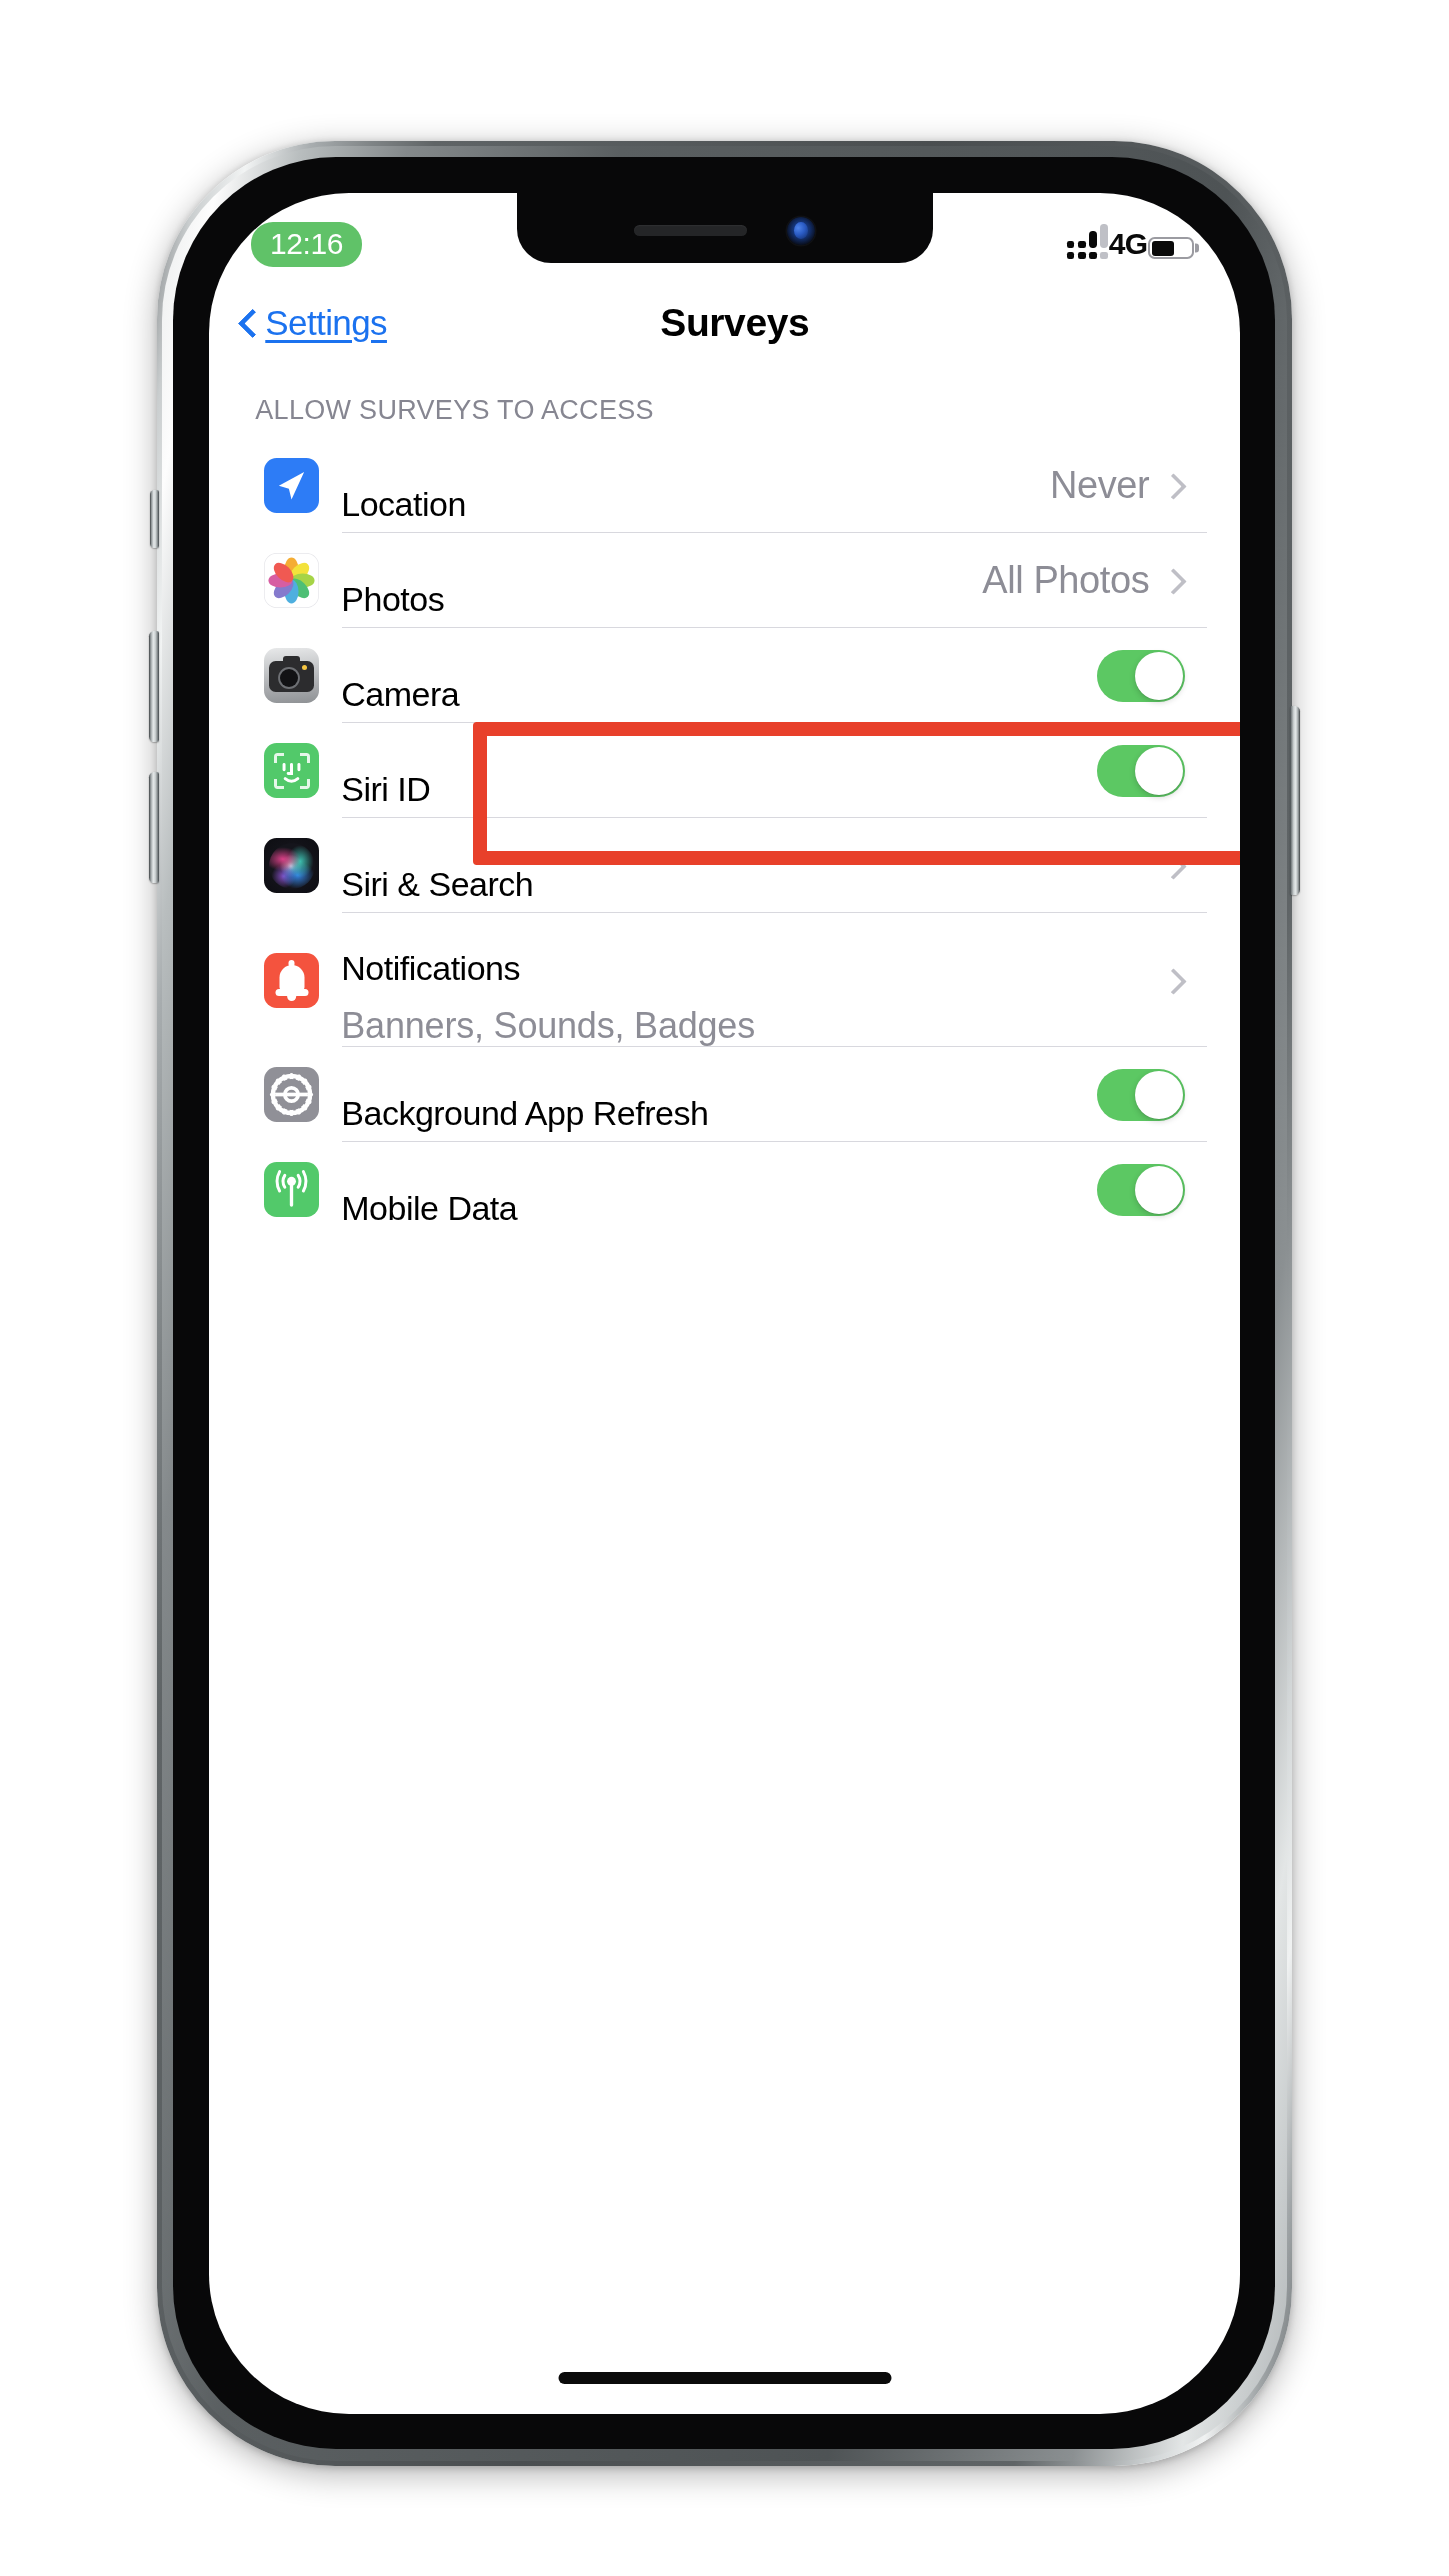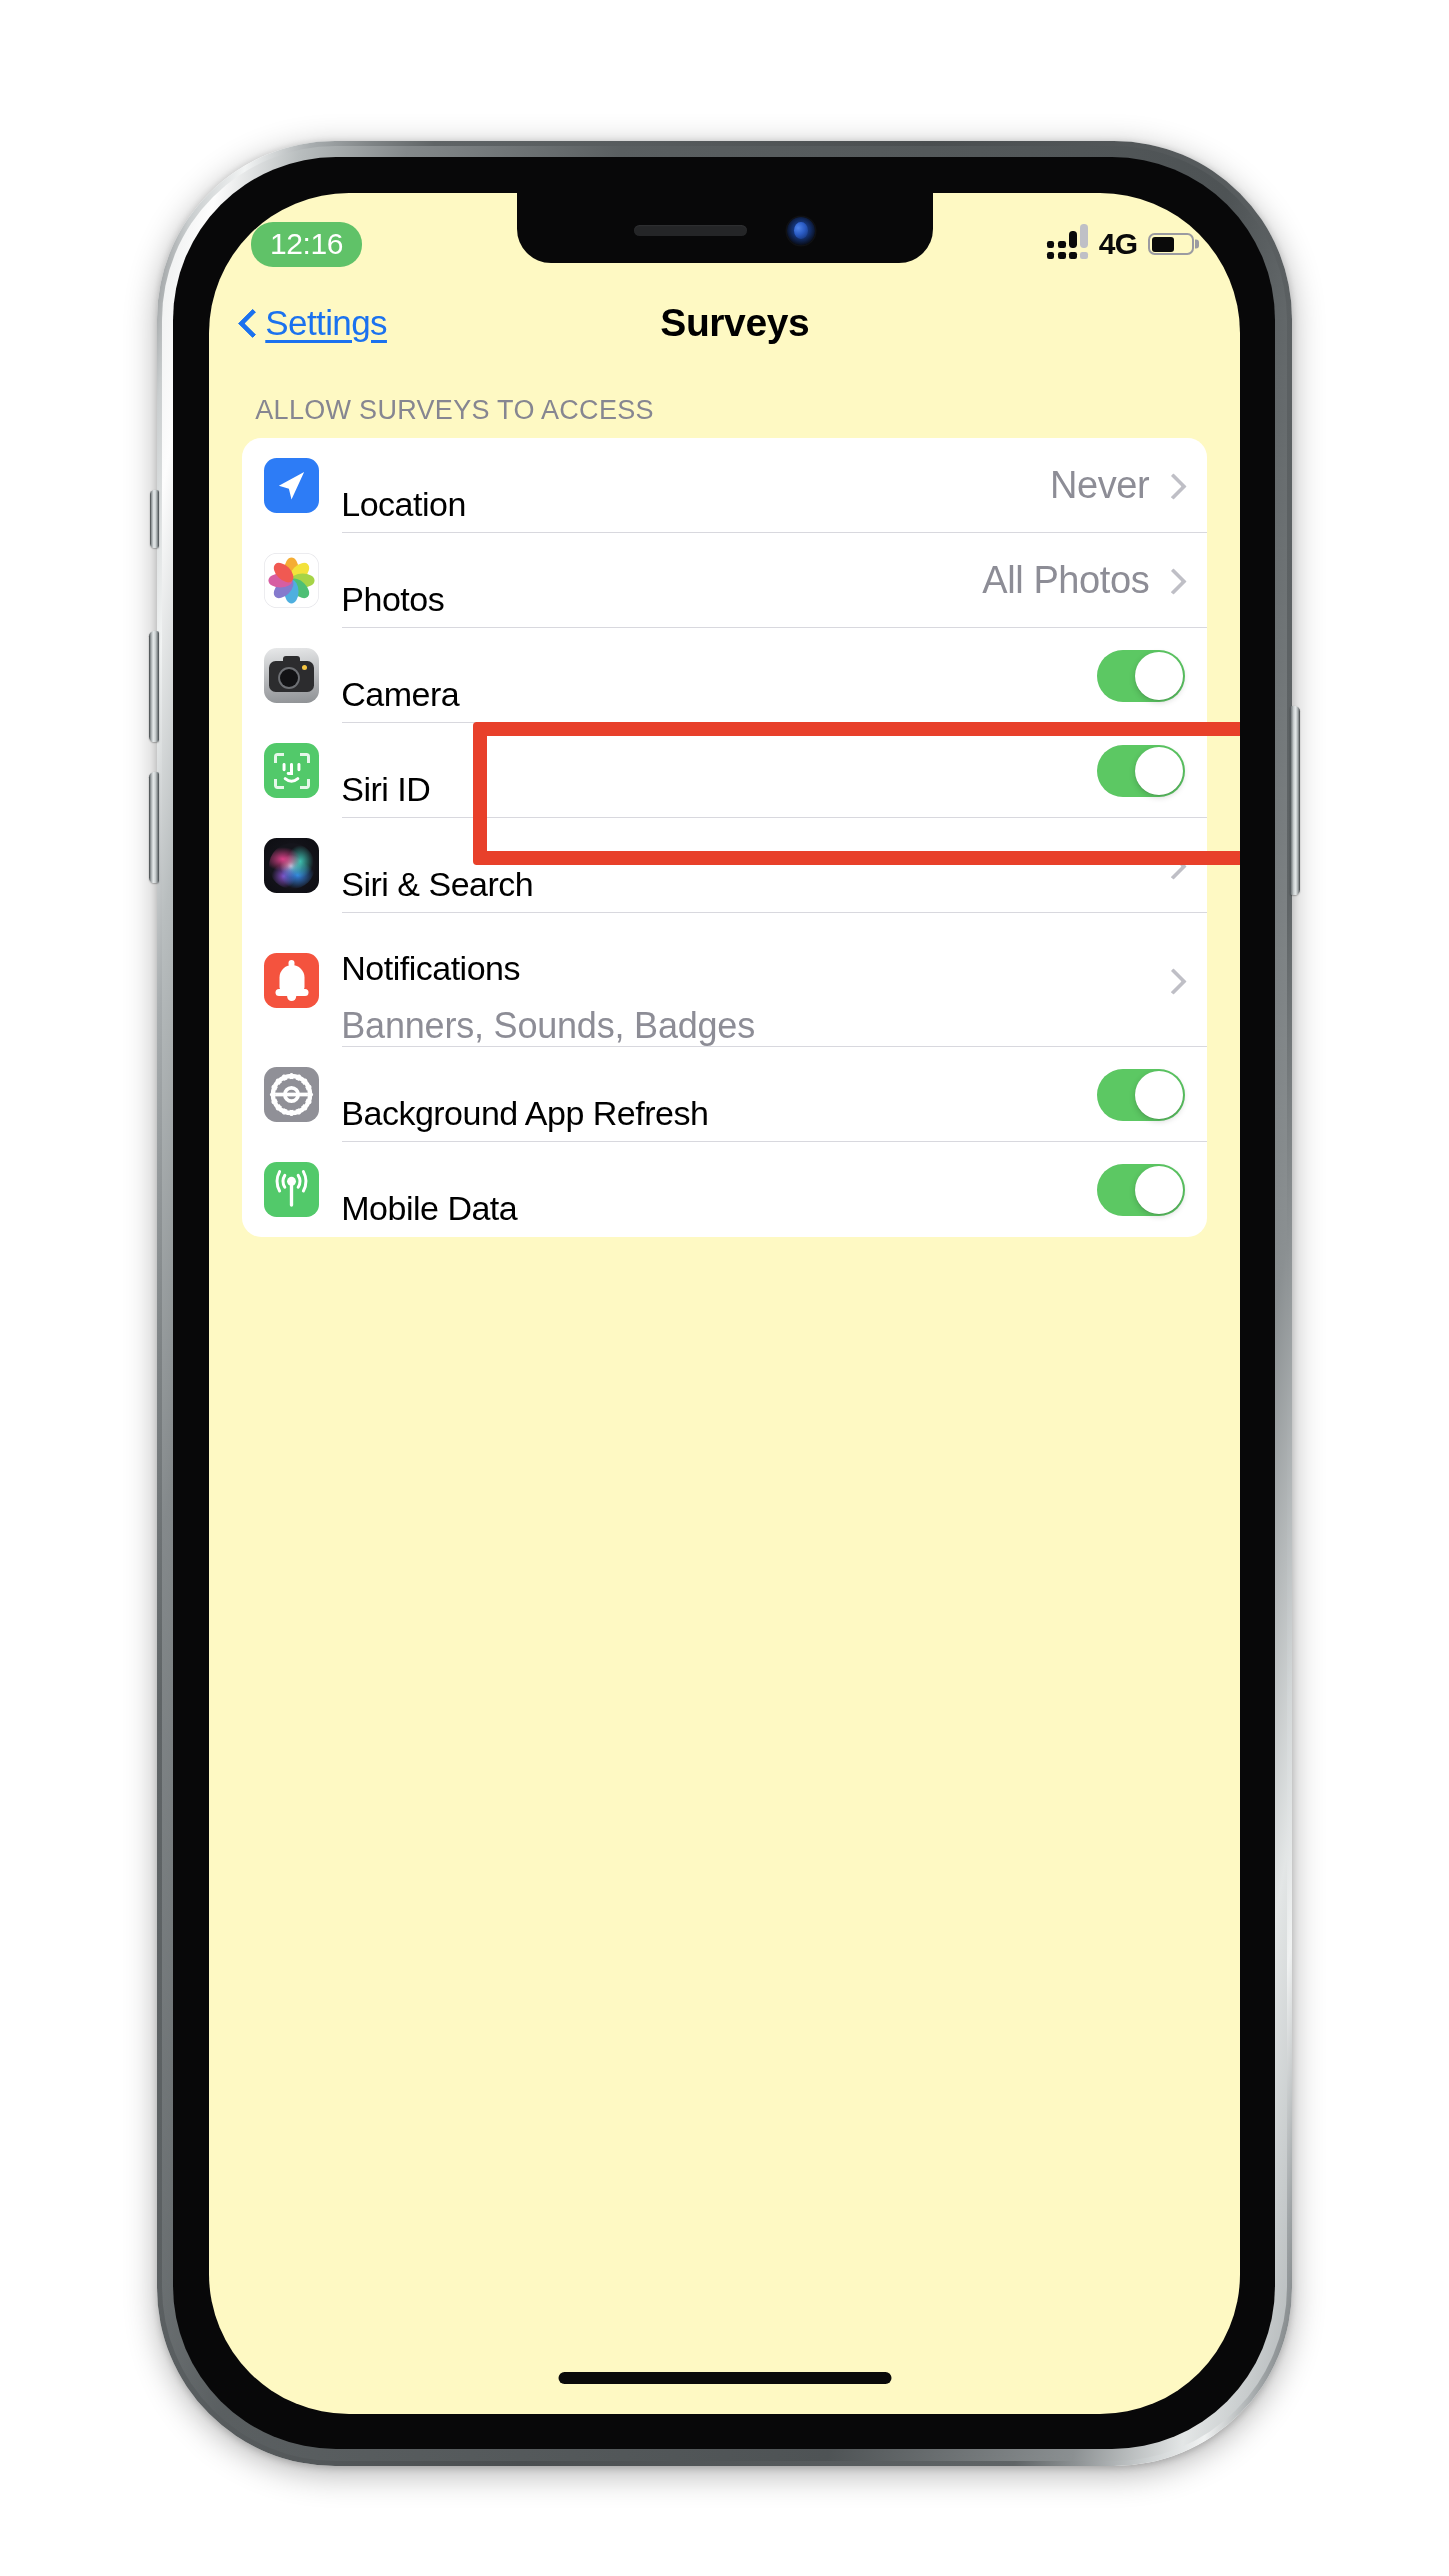--- a/index.html
+++ b/index.html
@@ -56,21 +56,21 @@
     border-radius: 163px;
     background: #080809;
   }
   
   .screen {
     position: absolute;
     left: 36px; top: 36px;
     width: calc(100% - 71px);
     height: calc(100% - 71px);
     border-radius: 140px;
-    background: #fef9c3;
+    background: #ffffff;
     overflow: hidden;
     padding-left: 24px;
   }
 
   
   .btn-side {
     position: absolute;
     background: linear-gradient(to right,
       #3c4042 0%, #9aa0a2 18%, #e4e8e9 42%, #cfd4d5 62%, #8d9395 82%, #40464a 100%);
     box-shadow: 0 0.7px 1.5px rgba(0,0,0,0.35);
@@ -135,22 +135,22 @@
     color: #ffffff;
     font-size: 30px;
     font-weight: 500;
     letter-spacing: -0.4px;
     padding: 6.7px 18.6px 8.2px;
     border-radius: 22px;
     line-height: 1;
   }
   .status-right {
     display: flex;
-    align-items: center;
-    gap: 11px;
+    align-items: flex-end;
+    gap: 1px;
   }
   
   .signal {
     display: flex;
     align-items: flex-end;
     gap: 3.7px;
     height: 30px;
   }
   .sig-col { display: flex; flex-direction: column; justify-content: flex-end; gap: 3.7px; }
   .sig-dot { width: 7.4px; height: 7.4px; border-radius: 2.2px; background: #0a0a0a; }

